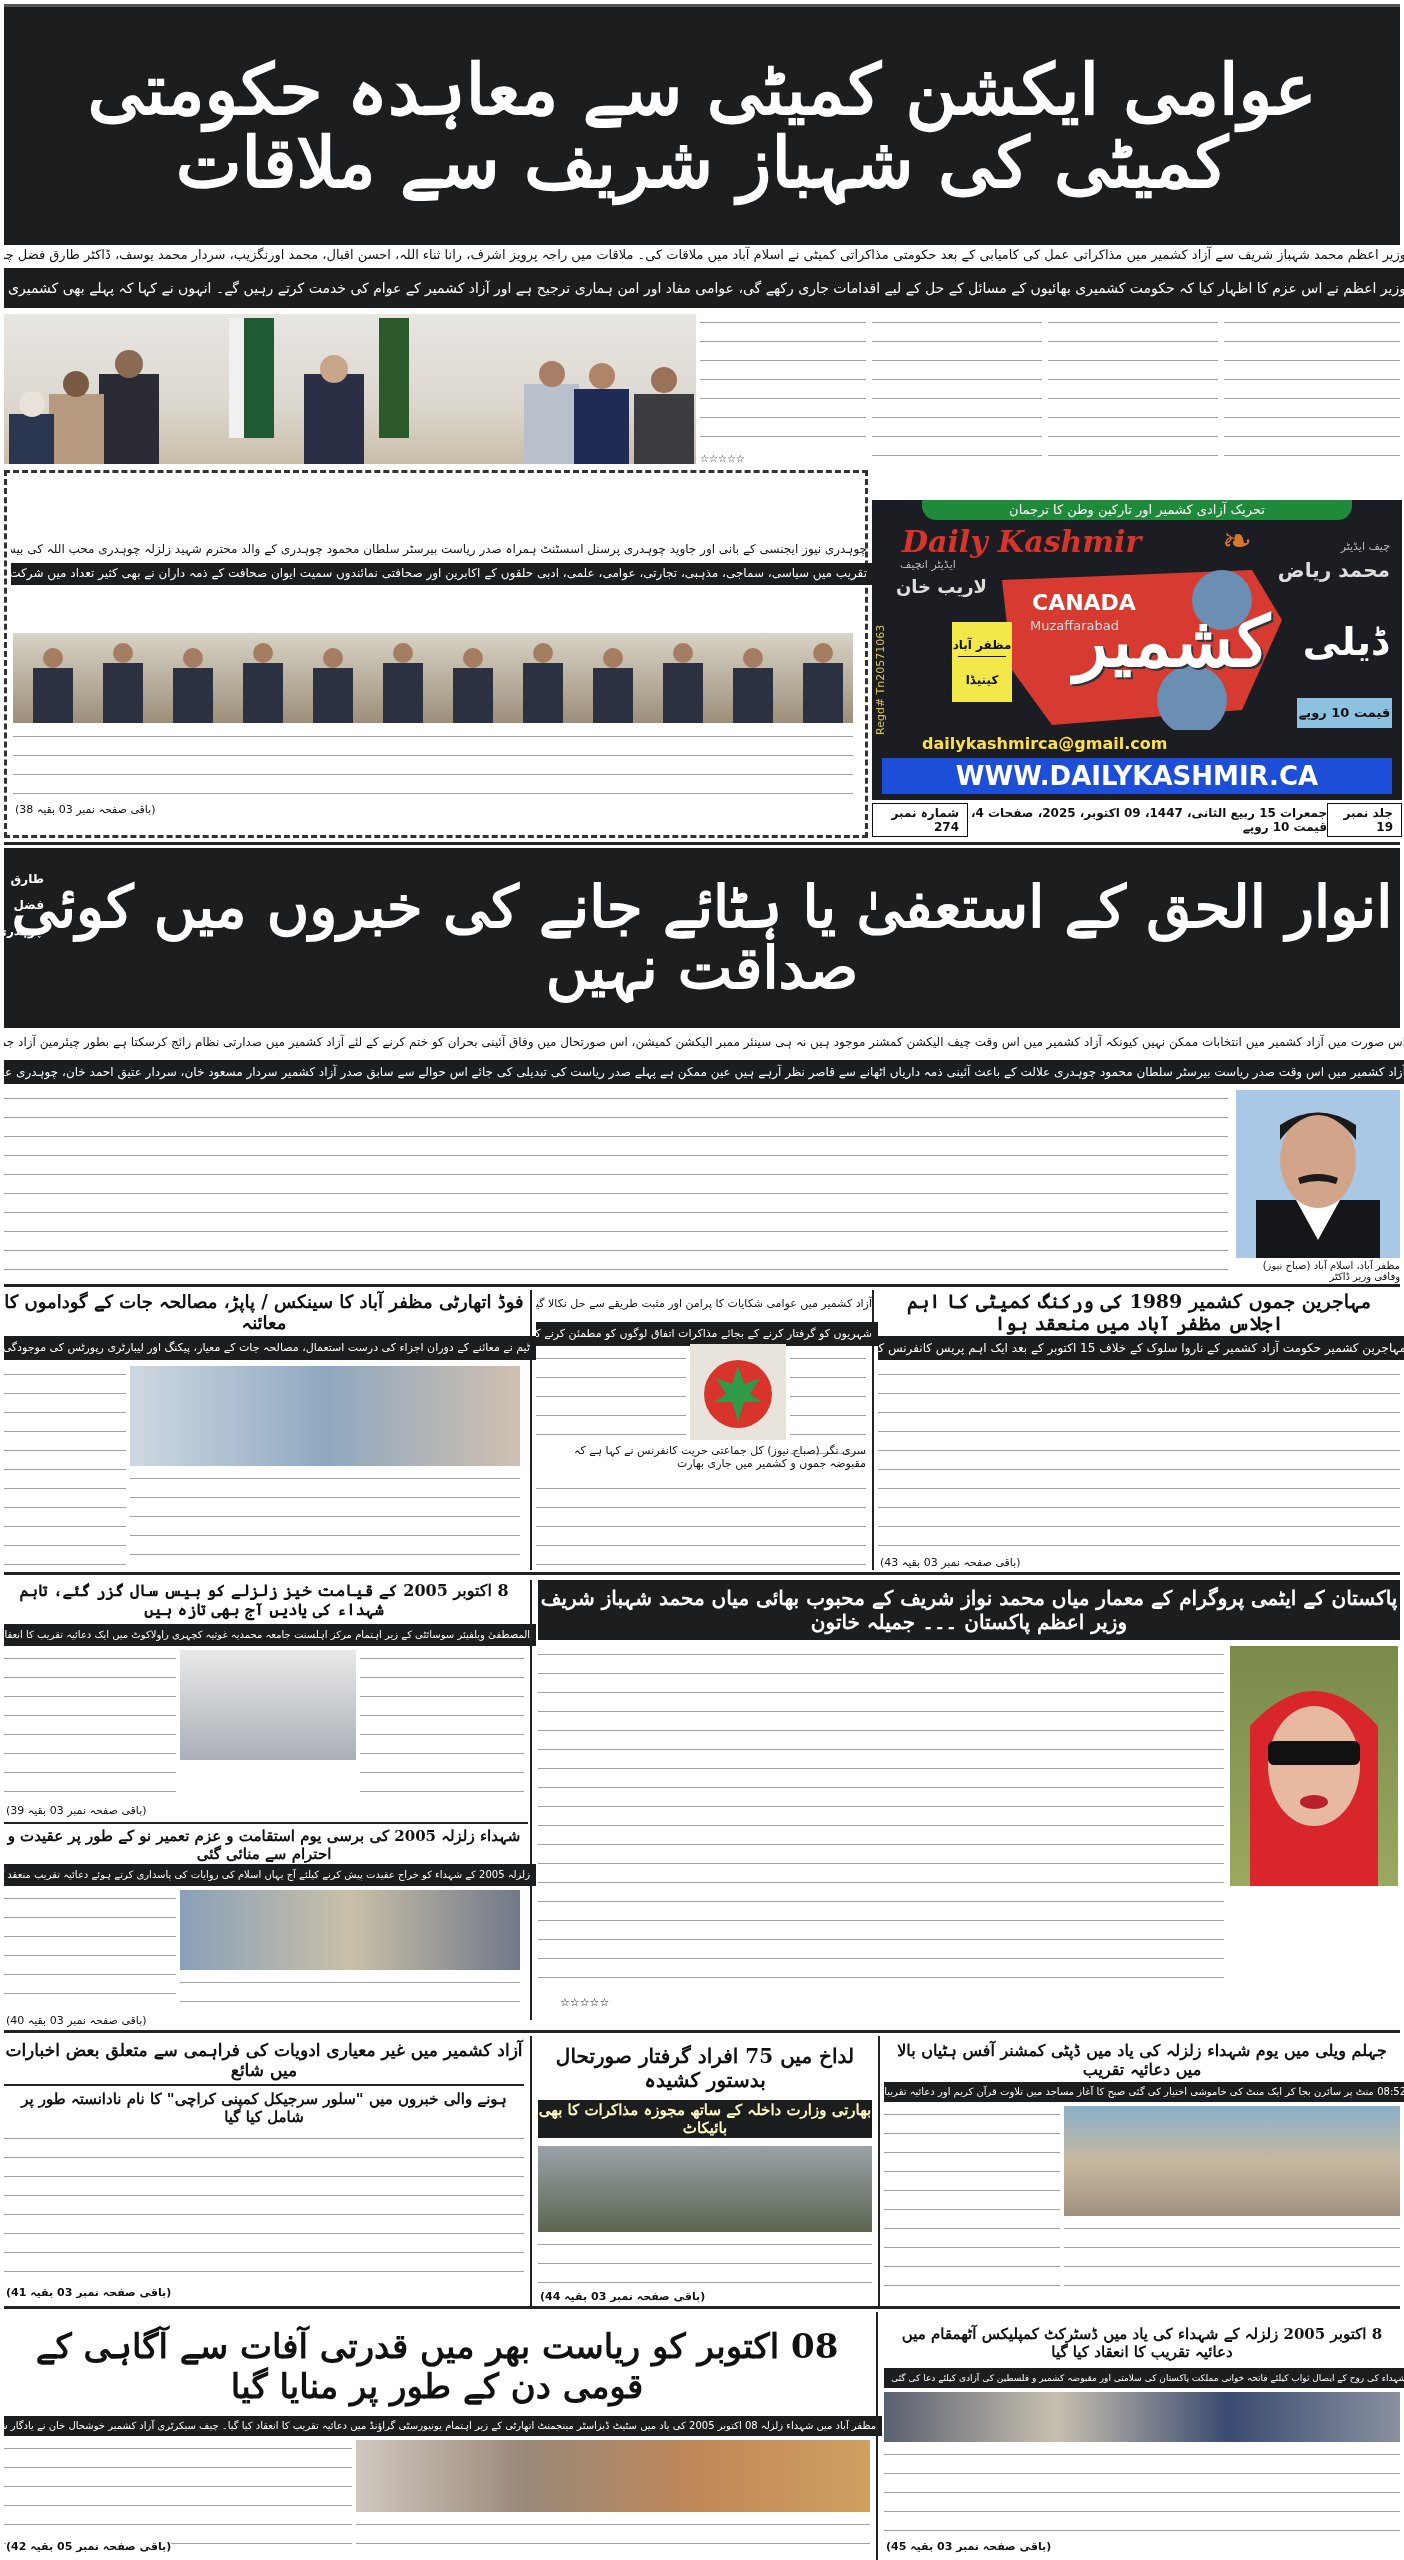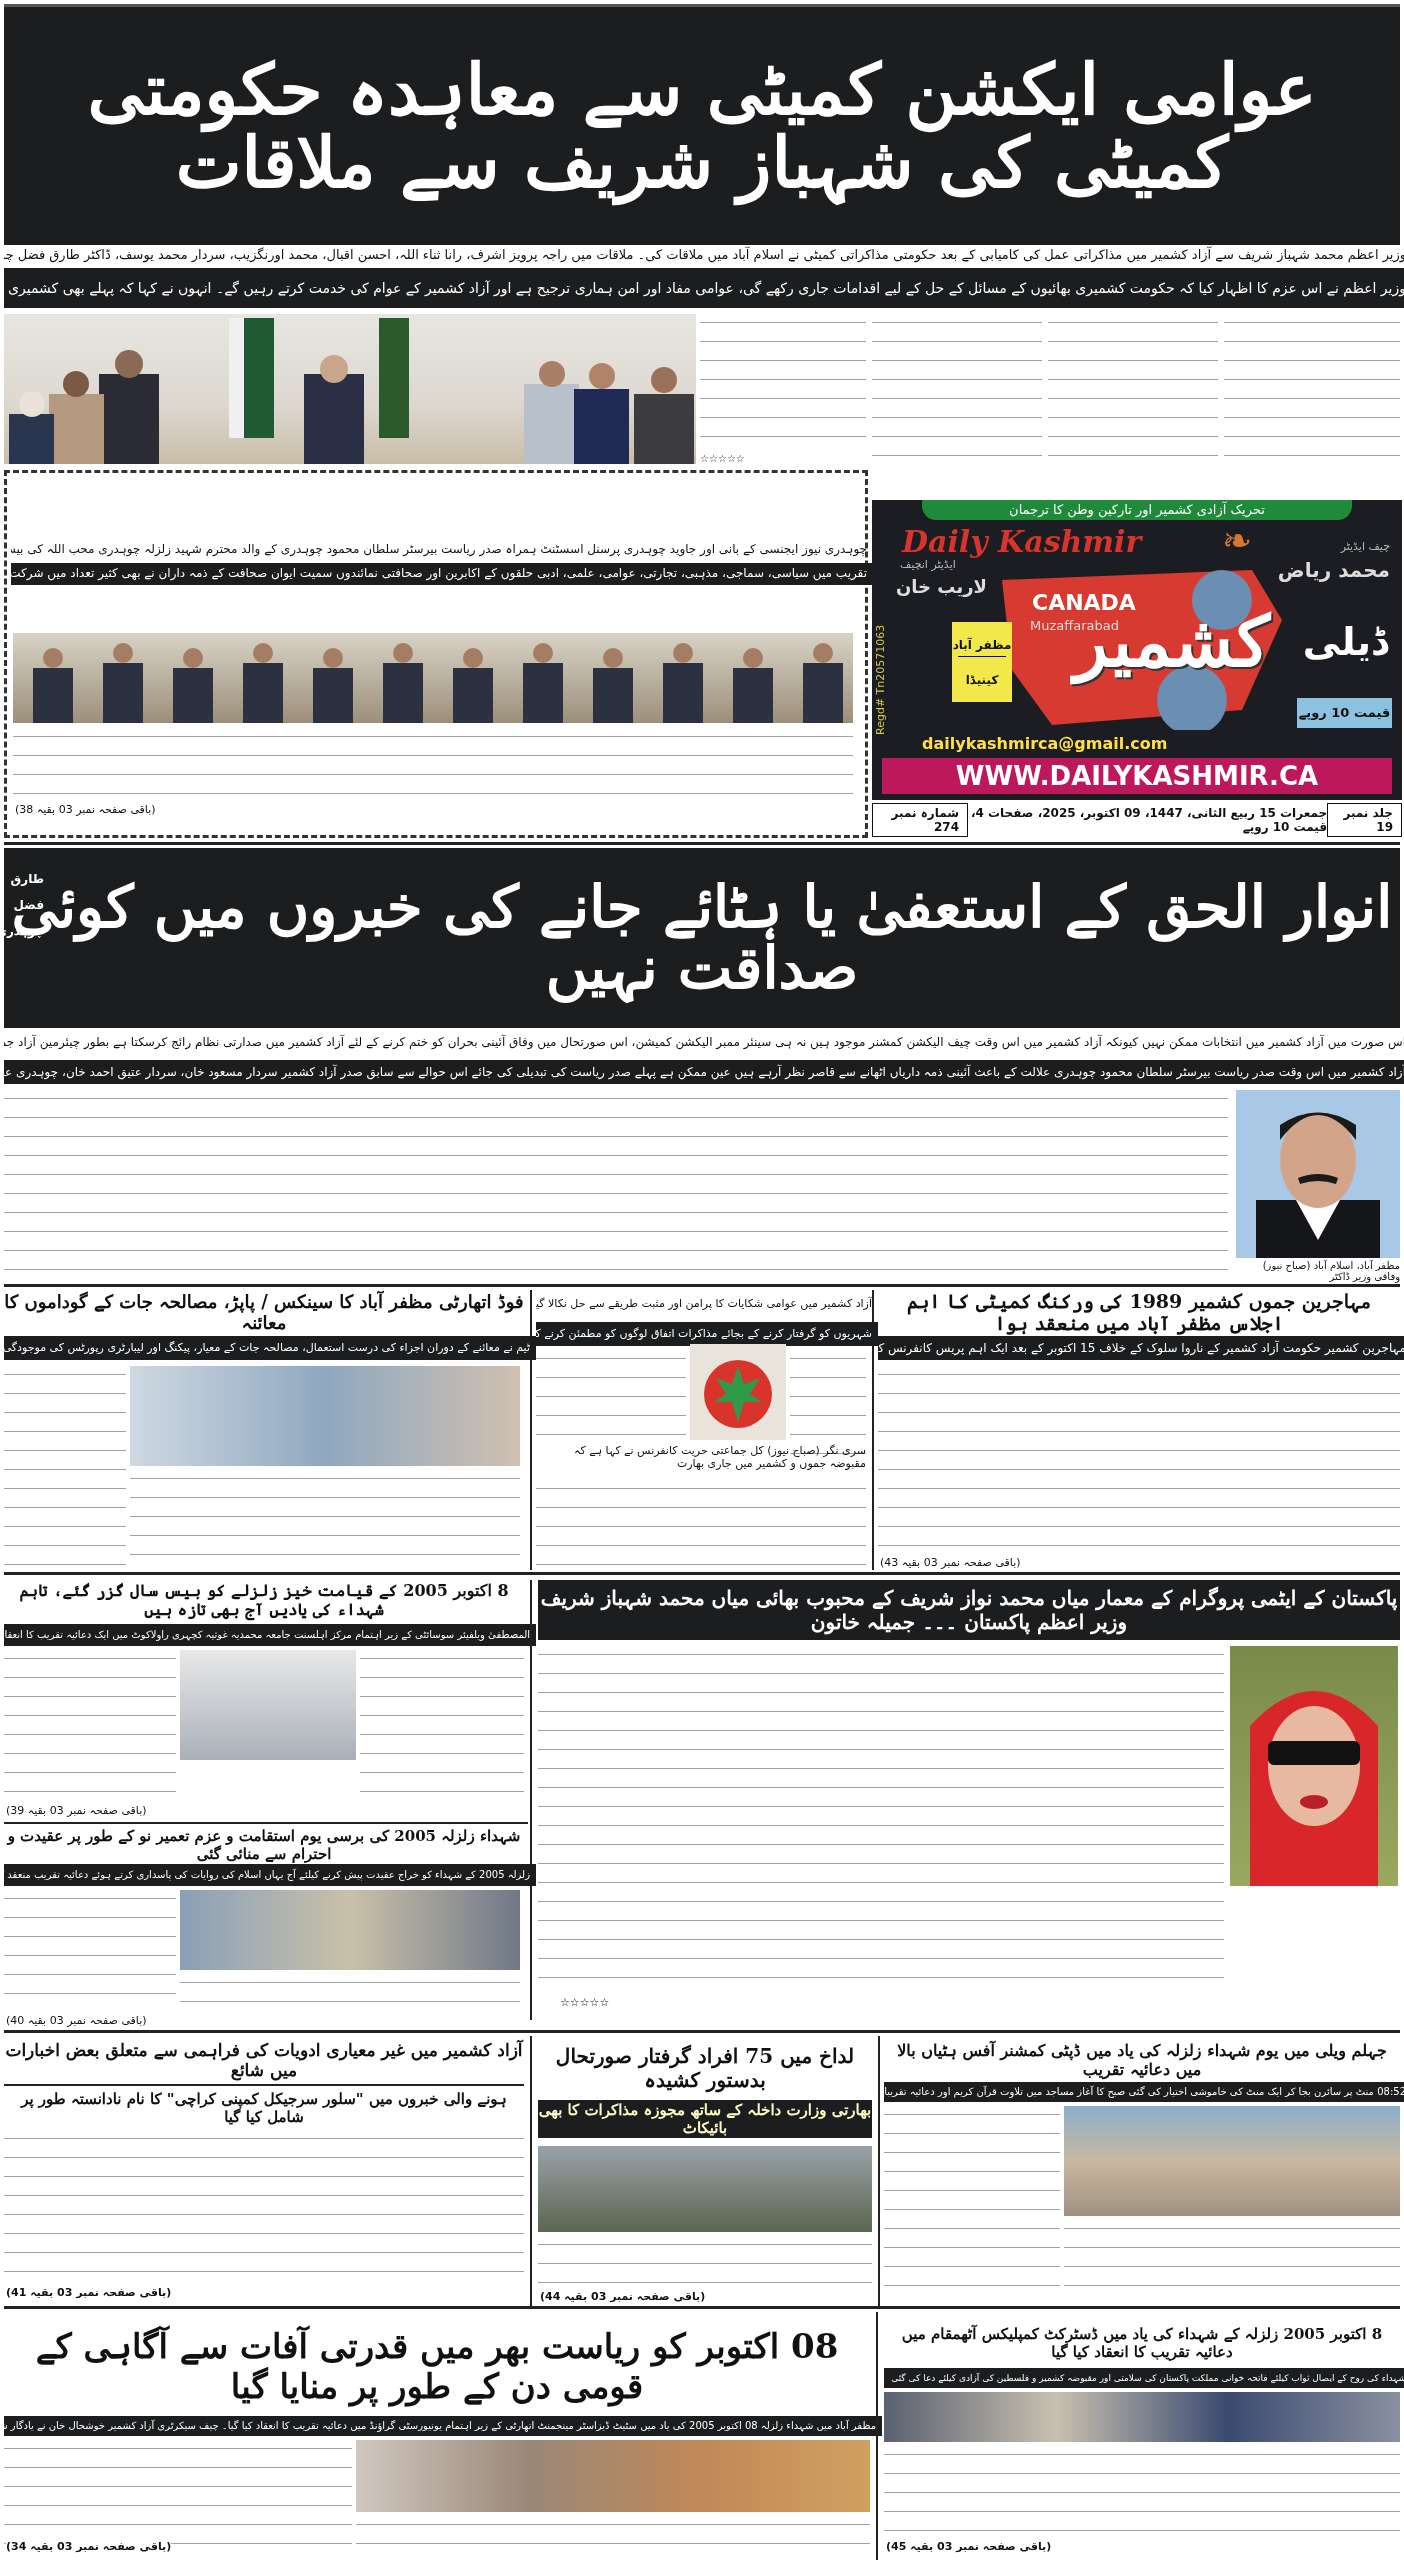--- a/index.html
+++ b/index.html
@@ -112,21 +112,21 @@
   <div class="abs" style="right:14px;top:120px;color:#fff;font-size:38px;font-weight:bold;direction:rtl;">ڈیلی</div>
   <div class="abs" style="left:28px;top:58px;color:#bbb;font-size:11px;direction:rtl;">ایڈیٹر انچیف</div>
   <div class="abs" style="left:24px;top:76px;color:#ddd;font-size:18px;font-weight:bold;direction:rtl;">لاریب خان</div>
   <div class="abs" style="left:80px;top:122px;width:60px;height:80px;background:#f2e84a;color:#111;font-size:12px;font-weight:bold;text-align:center;direction:rtl;display:flex;flex-direction:column;justify-content:center;">
     <span>مظفر آباد</span>
     <span style="border-top:1px solid #111;margin:4px 6px 0;padding-top:16px;">کینیڈا</span>
   </div>
   <div class="abs" style="left:2px;top:235px;transform:rotate(-90deg);transform-origin:left top;color:#d8c84a;font-size:11px;white-space:nowrap;">Regd# Tn20571063</div>
   <div class="abs" style="right:10px;top:198px;width:95px;height:30px;background:#8cc2e0;color:#111;font-size:13px;font-weight:bold;text-align:center;line-height:30px;direction:rtl;">قیمت 10 روپے</div>
   <div class="abs" style="left:50px;top:234px;color:#fde047;font-weight:bold;font-size:16px;">dailykashmirca@gmail.com</div>
-  <div class="abs" style="left:10px;top:258px;width:510px;height:36px;background:#be185d;color:#fff;font-weight:bold;font-size:26px;text-align:center;line-height:36px;">WWW.DAILYKASHMIR.CA</div>
+  <div class="abs" style="left:10px;top:258px;width:510px;height:36px;background:#1d4ed8;color:#fff;font-weight:bold;font-size:26px;text-align:center;line-height:36px;">WWW.DAILYKASHMIR.CA</div>
 </div>
 <div class="abs" style="left:872px;top:806px;width:530px;height:28px;display:flex;align-items:center;justify-content:space-between;direction:rtl;font-size:12px;">
   <span style="border:1px solid #111;padding:2px 8px;font-weight:bold;">جلد نمبر 19</span>
   <span style="font-weight:bold;font-size:12px;">جمعرات 15 ربیع الثانی، 1447، 09 اکتوبر، 2025، صفحات 4، قیمت 10 روپے</span>
   <span style="border:1px solid #111;padding:2px 8px;font-weight:bold;">شمارہ نمبر 274</span>
 </div>
 
 <div class="abs rule" style="left:4px;top:842px;width:1396px;height:3px;"></div>
 <div class="abs blackbar headline" style="left:4px;top:848px;width:1396px;height:180px;font-size:58px;">
   <span>انوار الحق کے استعفیٰ یا ہٹائے جانے کی خبروں میں کوئی صداقت نہیں</span>
@@ -233,21 +233,21 @@
 <div class="abs photo" style="left:1064px;top:2106px;width:336px;height:110px;background:linear-gradient(180deg,#8ab0c8,#c8b8a0,#a09080);"></div>
 <div class="abs lines" style="left:1064px;top:2220px;width:336px;height:72px;"></div>
 
 <div class="abs rule" style="left:4px;top:2306px;width:1396px;height:3px;"></div>
 
 <div class="abs boxh" style="left:4px;top:2320px;width:866px;height:92px;font-size:34px;">08 اکتوبر کو ریاست بھر میں قدرتی آفات سے آگاہی کے قومی دن کے طور پر منایا گیا</div>
 <div class="abs sub dark" style="left:4px;top:2416px;width:866px;height:20px;font-size:10px;line-height:20px;">مظفر آباد میں شہداء زلزلہ 08 اکتوبر 2005 کی یاد میں سٹیٹ ڈیزاسٹر مینجمنٹ اتھارٹی کے زیر اہتمام یونیورسٹی گراؤنڈ میں دعائیہ تقریب کا انعقاد کیا گیا۔ چیف سیکرٹری آزاد کشمیر خوشحال خان نے یادگار شہداء پر پھولوں کی چادر چڑھائی اور شہداء کے ایصال ثواب کیلئے فاتحہ خوانی کی</div>
 <div class="abs photo" style="left:356px;top:2440px;width:514px;height:72px;background:linear-gradient(90deg,#d0c8c0,#9a8878,#c08858,#d0a060);"></div>
 <div class="abs lines" style="left:4px;top:2440px;width:348px;height:114px;"></div>
 <div class="abs lines" style="left:356px;top:2516px;width:514px;height:40px;"></div>
-<div class="abs" style="left:6px;top:2540px;font-size:11px;direction:rtl;font-weight:bold;background:#fff;">(باقی صفحہ نمبر 03 بقیہ 34)</div>
+<div class="abs" style="left:6px;top:2540px;font-size:11px;direction:rtl;font-weight:bold;background:#fff;">(باقی صفحہ نمبر 05 بقیہ 42)</div>
 
 <div class="abs" style="left:876px;top:2312px;width:2px;height:248px;background:#222;"></div>
 
 <div class="abs boxh" style="left:884px;top:2320px;width:516px;height:46px;font-size:15px;">8 اکتوبر 2005 زلزلہ کے شہداء کی یاد میں ڈسٹرکٹ کمپلیکس آٹھمقام میں دعائیہ تقریب کا انعقاد کیا گیا</div>
 <div class="abs sub dark" style="left:884px;top:2368px;width:516px;height:20px;font-size:9px;line-height:20px;">شہداء کی روح کے ایصال ثواب کیلئے فاتحہ خوانی مملکت پاکستان کی سلامتی اور مقبوضہ کشمیر و فلسطین کی آزادی کیلئے دعا کی گئی</div>
 <div class="abs photo" style="left:884px;top:2392px;width:516px;height:50px;background:linear-gradient(90deg,#5a6070,#c8c0b0,#3a4a70,#8a90a0);"></div>
 <div class="abs lines" style="left:884px;top:2446px;width:516px;height:100px;"></div>
 <div class="abs" style="left:886px;top:2540px;font-size:11px;direction:rtl;font-weight:bold;background:#fff;">(باقی صفحہ نمبر 03 بقیہ 45)</div>
 
 </body></html>

